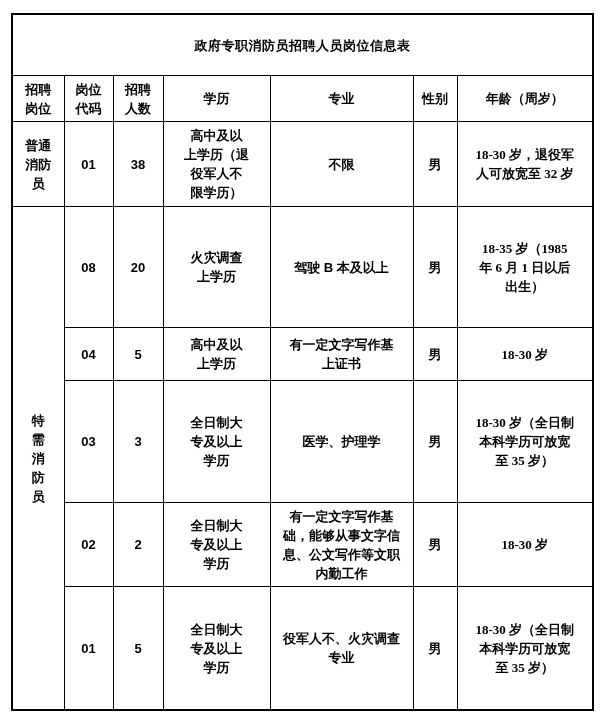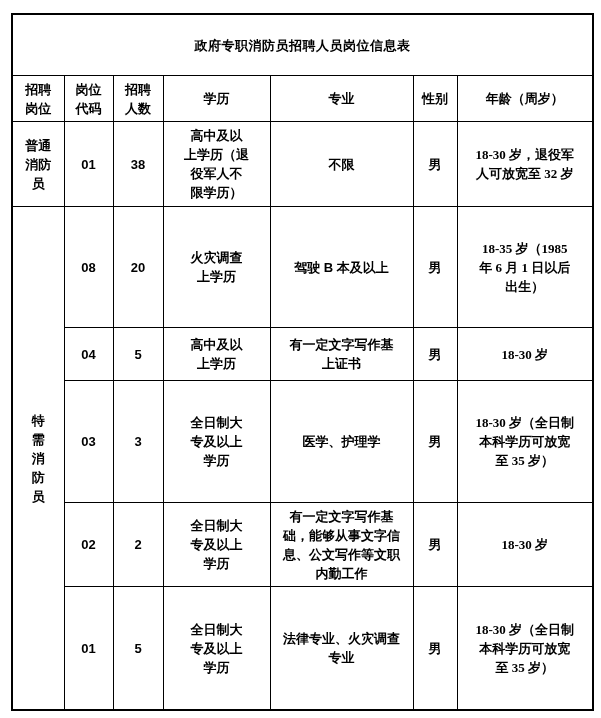--- a/index.html
+++ b/index.html
@@ -169,21 +169,21 @@
       <td>男</td>
       <td class="age-cell">18-30 岁</td>
     </tr>
 
     <tr class="row-6">
       <td>01</td>
       <td>5</td>
       <td>全日制大
 专及以上
 学历</td>
-      <td>法律专业、火灾调查
+      <td>役军人不、火灾调查
 专业</td>
       <td>男</td>
       <td class="age-cell">18-30 岁（全日制
 本科学历可放宽
 至 35 岁）</td>
     </tr>
   </tbody>
     </table>
 </div>
 

